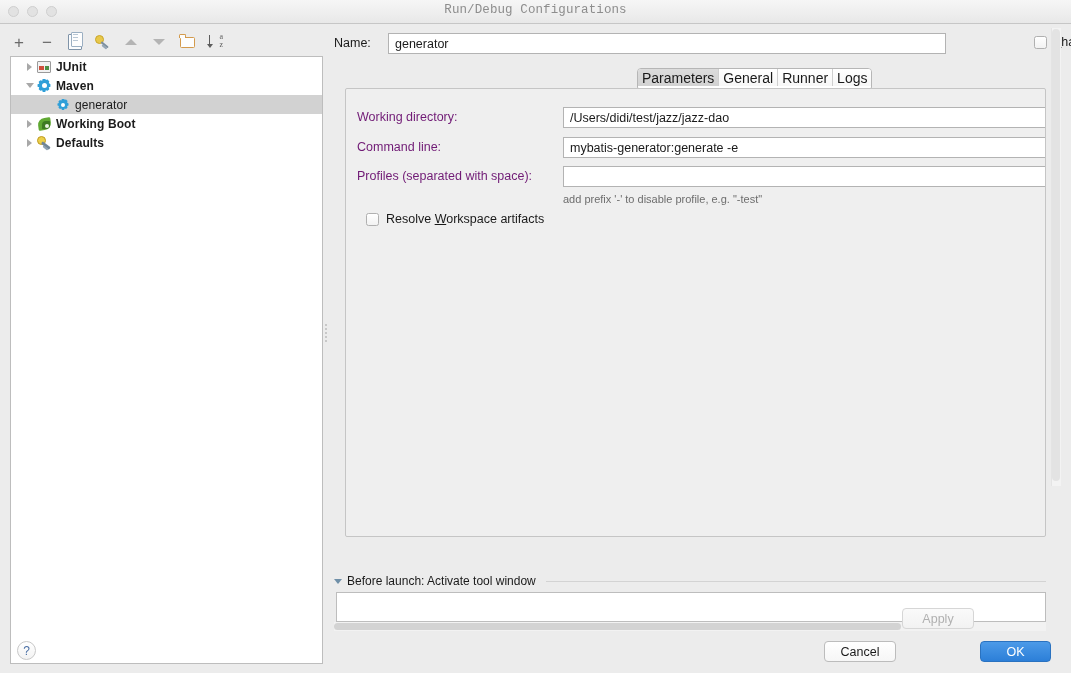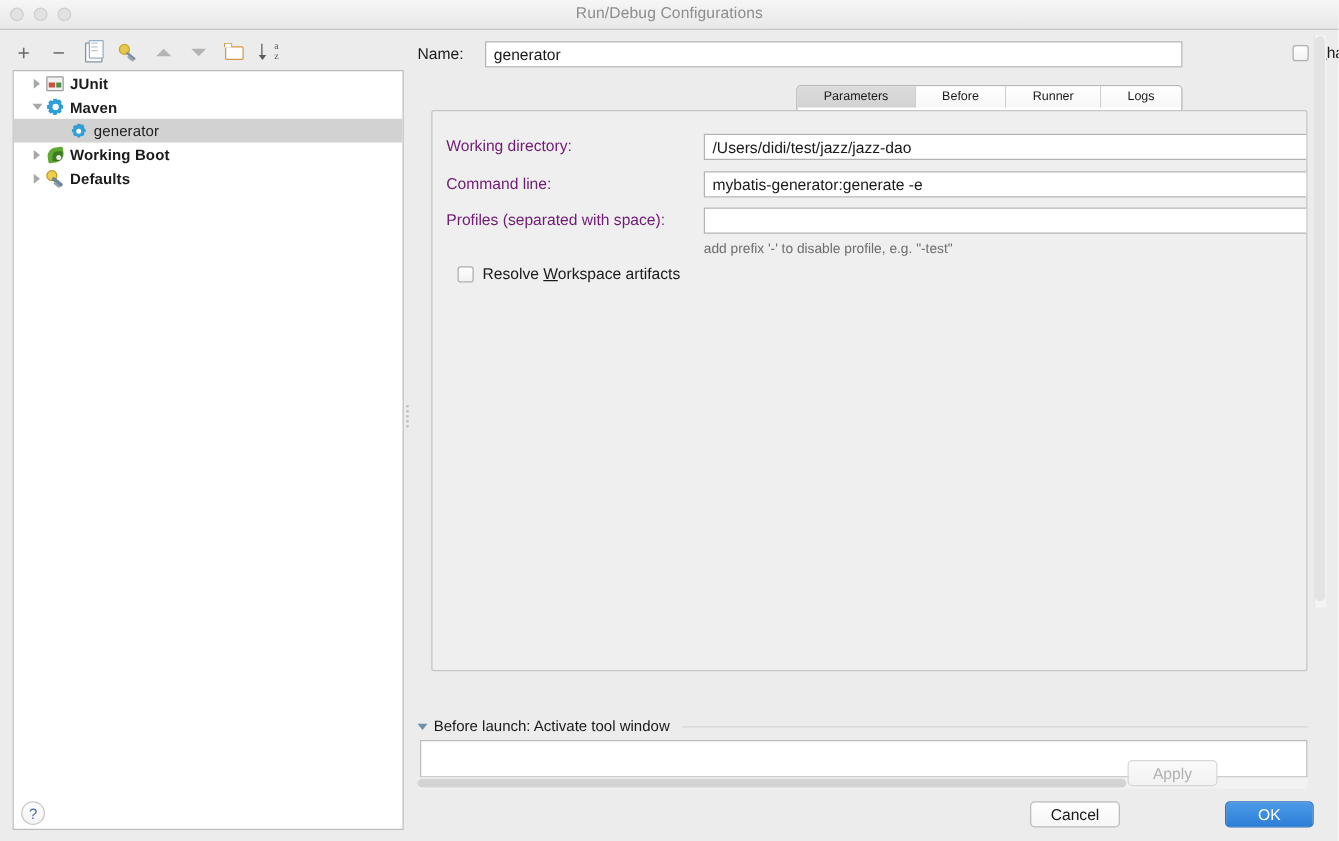--- a/index.html
+++ b/index.html
@@ -23,20 +23,21 @@
   }
 
   
   .titlebar {
     position: absolute;
     left: 0; top: 0;
     width: 1071px; height: 24px;
     background: linear-gradient(180deg, #f6f6f6 0%, #e8e8e8 100%);
     border-bottom: 1px solid #c6c6c6;
     box-sizing: border-box;
+    font-family: Liberation Mono, monospace;
   }
   .traffic {
     position: absolute;
     top: 6px; left: 8px;
     display: flex;
     gap: 8px;
   }
   .light {
     width: 11px; height: 11px;
     border-radius: 50%;
@@ -436,25 +437,25 @@
     left: 637px; top: 68px;
     height: 21px;
     display: flex;
     border: 1px solid #b6b6b6;
     border-radius: 4px;
     overflow: hidden;
     background: #ffffff;
     box-shadow: 0 1px 0 rgba(0,0,0,0.04);
   }
   .tab {
-    padding: 0 21px;
+    padding: 0 4px;
     height: 17px;
     display: flex;
     align-items: center;
-    font-size: 10px;
+    font-size: 14px;
     color: #1a1a1a;
     background: linear-gradient(180deg, #ffffff 0%, #f7f7f7 100%);
     border-right: 1px solid #cfcfcf;
   }
   .tab:last-child { border-right: none; }
   .tab.active {
     background: linear-gradient(180deg, #dcdcdc 0%, #d2d2d2 100%);
   }
 
   
@@ -760,21 +761,21 @@
     <span class="name-label">Name:</span>
     <div class="name-input" placeholder="">generator</div>
     <div class="share-box">
       <span class="cb"></span>
       <span class="share-label"><span class="mn">S</span>hare</span>
     </div>
   </div>
 
   <div class="tabs">
     <div class="tab active">Parameters</div>
-    <div class="tab">Before</div>
+    <div class="tab">General</div>
     <div class="tab">Runner</div>
     <div class="tab">Logs</div>
   </div>
 
   <div class="content-panel">
 
     <div class="field-row" style="top:18px;">
       <span class="field-label">Working directory:</span>
       <div class="field-input" placeholder="">/Users/didi/test/jazz/jazz-dao</div>
     </div>

